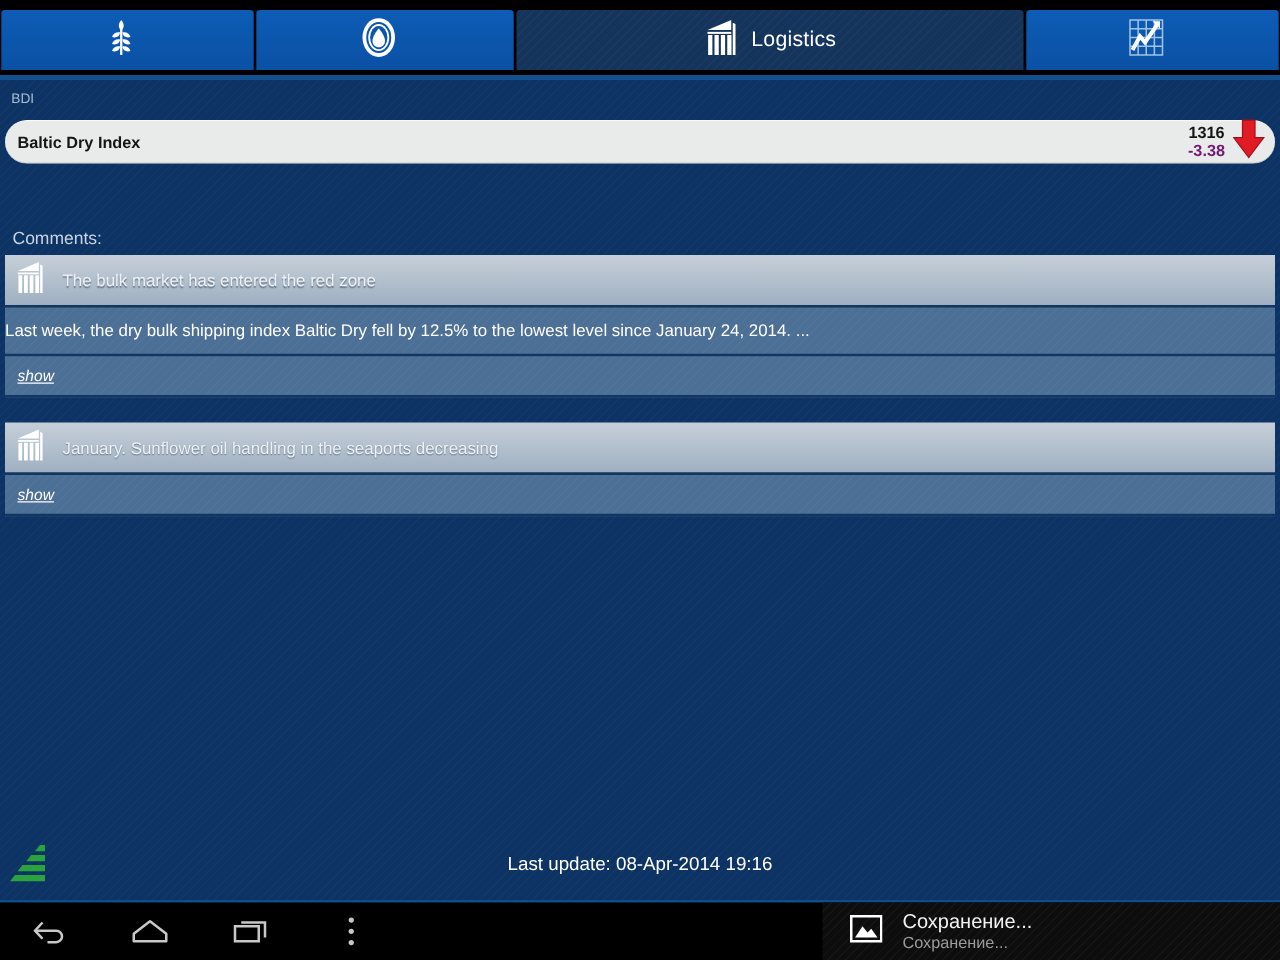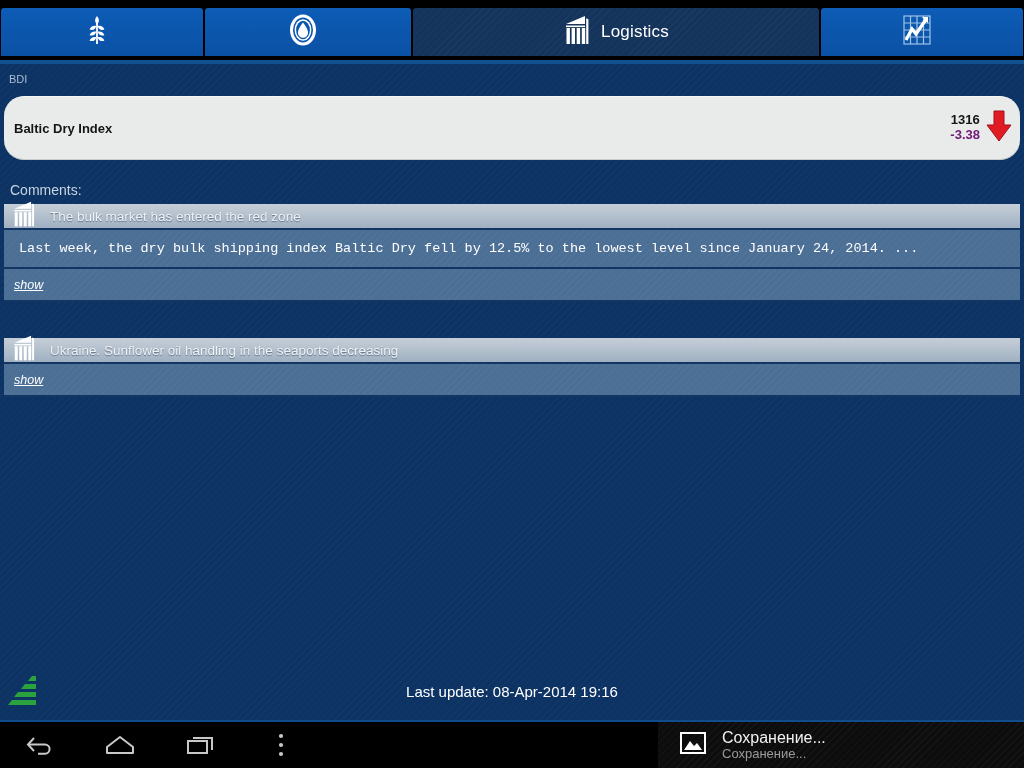--- a/index.html
+++ b/index.html
@@ -86,21 +86,21 @@
     position: absolute;
     top: 73px; left: 9px;
     color: #a9bdd4;
     font-size: 11px;
   }
 
   
   #bdi-card {
     position: absolute;
     top: 96px; left: 4px;
-    width: 1016px; height: 64px;
+    width: 1016px; height: 35px;
     background: #e9eaea;
     border-top: 1px solid #f7f7f7;
     border-bottom: 1px solid #c9cacb;
     display: flex;
     align-items: center;
     padding: 0 8px 0 10px;
     border-radius: 20px;
   }
   #bdi-name {
     flex: 1;
@@ -132,21 +132,21 @@
     top: 182px; left: 10px;
     color: #c8d4e2;
     font-size: 14px;
   }
 
   .comment-block { position: absolute; left: 4px; width: 1016px; }
   #comment-block-0 { top: 204px; }
   #comment-block-1 { top: 338px; }
 
   .comment-head {
-    height: 26px;
+    height: 42px;
     background: linear-gradient(180deg, #c6cfd8 0%, #9fb0c2 100%);
     display: flex;
     align-items: center;
     padding-left: 6px;
     cursor: pointer;
     border-bottom: 2px solid #123561;
   }
   .comment-head-title {
     color: #eef2f6;
     font-size: 13.5px;
@@ -157,25 +157,24 @@
     height: 39px;
     background: #4c6f96;
     background-image: repeating-linear-gradient(
         135deg,
         rgba(255,255,255,0.03) 0px,
         rgba(255,255,255,0.03) 1px,
         rgba(0,0,0,0) 1px,
         rgba(0,0,0,0) 5px);
     display: flex;
     align-items: center;
-    padding: 0 15px;
+    padding: 0 0;
     color: #ffffff;
     font-size: 13.5px;
     border-bottom: 2px solid #123561;
-    font-family: Liberation Mono, monospace;
   }
   .comment-show {
     height: 33px;
     background: #4c6f96;
     background-image: repeating-linear-gradient(
         135deg,
         rgba(255,255,255,0.03) 0px,
         rgba(255,255,255,0.03) 1px,
         rgba(0,0,0,0) 1px,
         rgba(0,0,0,0) 5px);
@@ -376,21 +375,21 @@
             <path d="M3 11 L22 3 L22 11 Z"></path>
             <rect x="3" y="12.5" width="19" height="1.6"></rect>
             <rect x="3.5" y="15" width="3.4" height="16"></rect>
             <rect x="8.6" y="15" width="3.4" height="16"></rect>
             <rect x="13.7" y="15" width="3.4" height="16"></rect>
             <rect x="18.8" y="15" width="3.4" height="16"></rect>
             <path d="M23.2 5.2 L25.4 6.2 L25.4 31 L23.2 31 Z"></path>
           </g>
         </svg>
       </span>
-      <span class="comment-head-title">Ukraine. Sunflower oil handling in the seaports decreasing</span>
+      <span class="comment-head-title">January. Sunflower oil handling in the seaports decreasing</span>
     </div>
     <div class="comment-show">
       <span class="show-link">show</span>
     </div>
   </div>
 
   <div id="footer-logo">
     <svg width="36" height="40" viewBox="0 0 36 40">
       <g fill="#2aa33f">
         <polygon points="24,2 28,2 28,7 20,7"></polygon>

